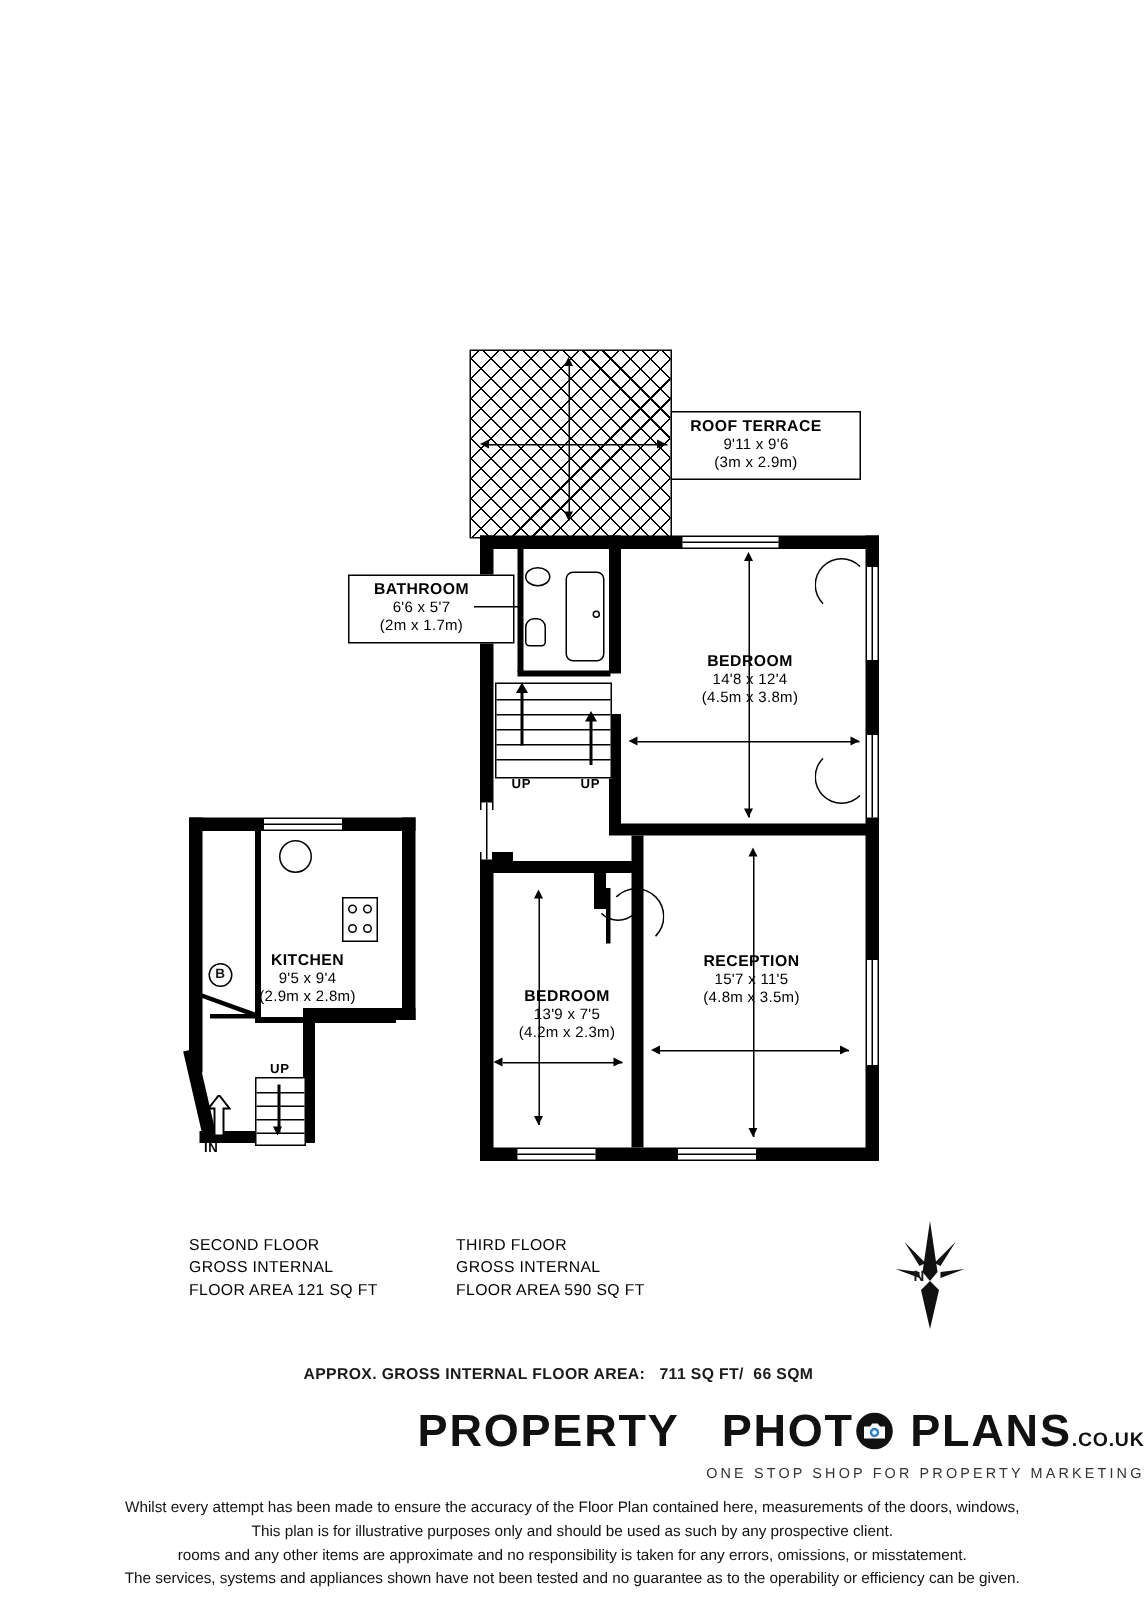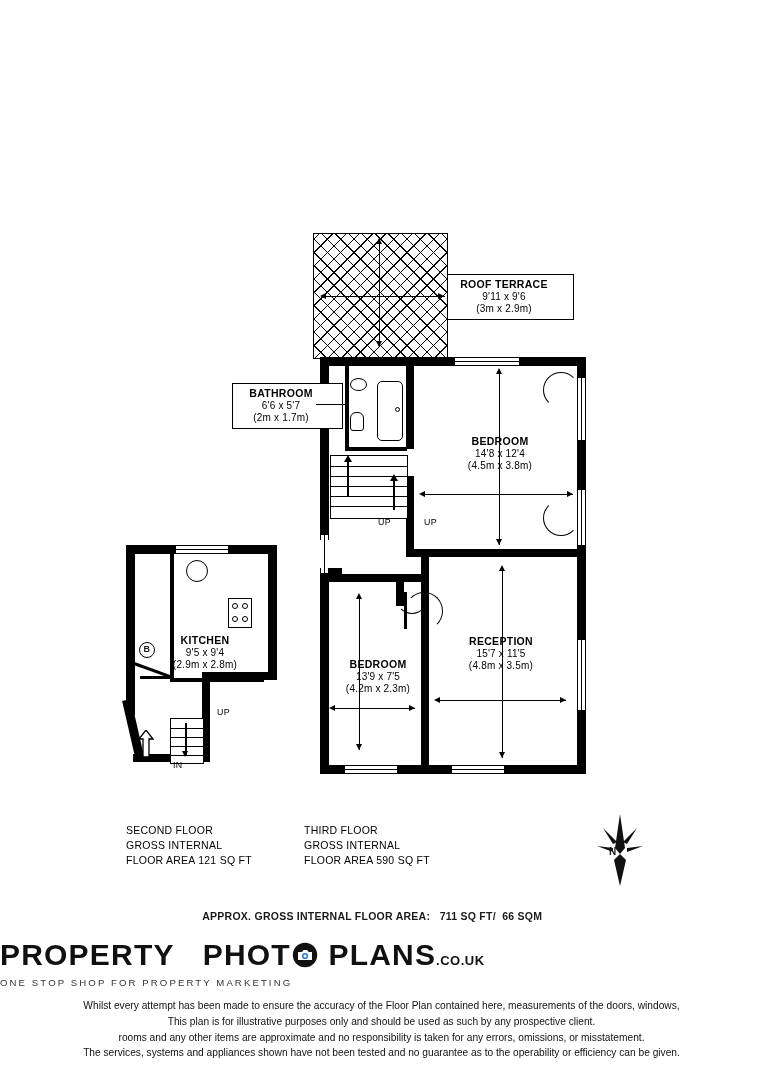--- a/index.html
+++ b/index.html
@@ -94,24 +94,23 @@
     border-bottom: 7px solid #000;
   }
   .upstem {
     position: absolute;
     width: 1.6px;
     background: #000;
   }
   .uptext {
     position: absolute;
     font-size: 8.8px;
-    font-weight: normal;
+    font-weight: bold;
     letter-spacing: .4px;
     color: #000;
-    margin-left: 37px;
   }
 
   
   .dimline {
     position: absolute;
     height: 0;
     border-top: 1.1px solid #000;
   }
   .dimline.v {
     width: 0; height: auto;
@@ -171,21 +170,21 @@
     text-align: center;
     font-size: 10.2px;
     line-height: 1.55;
     color: #111;
   }
 
   
   .brand {
     position: absolute;
     left: 0; right: 0;
-    text-align: left;
+    text-align: right;
   }
   .brand-main {
     font-size: 30px;
     font-weight: bold;
     letter-spacing: 1.2px;
     color: #111;
     white-space: nowrap;
   }
   .brand-main .co {
     font-size: 13px;

